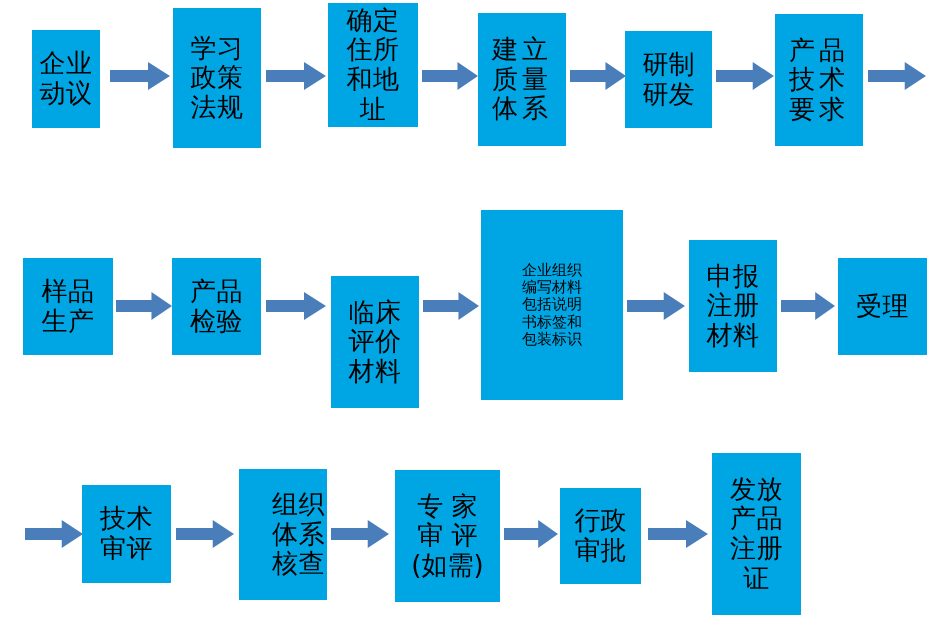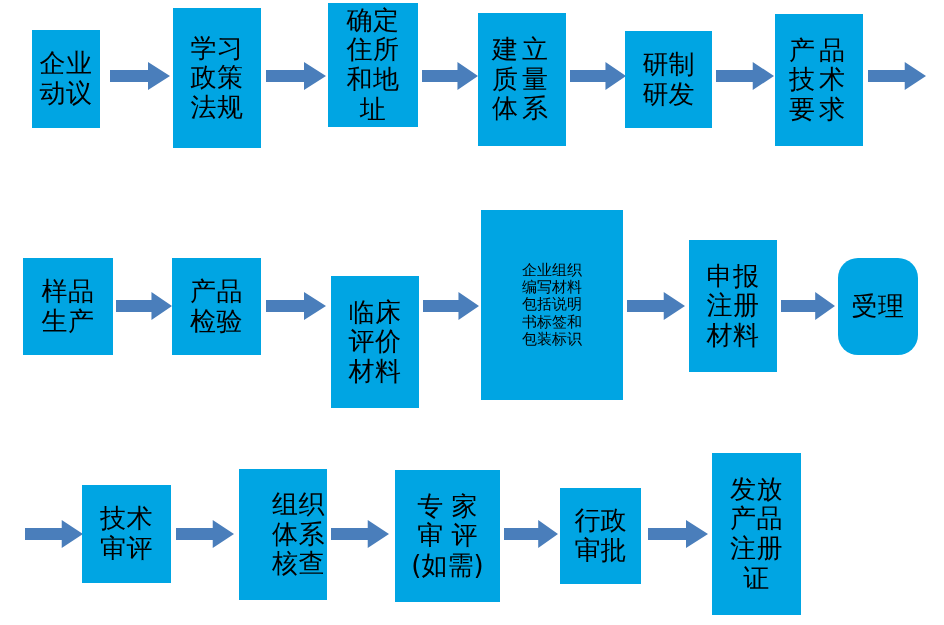--- a/index.html
+++ b/index.html
@@ -184,21 +184,21 @@
 注册
 材料</span>
   </div>
 
   <div class="arrow" style="left:781px; top:292px; width:54px; height:28px;">
     <svg viewBox="0 0 60 28" preserveAspectRatio="none">
       <polygon points="0,8 38,8 38,0 60,14 38,28 38,20 0,20" fill="#4A7EBB"></polygon>
     </svg>
   </div>
 
-  <div class="node" style="left:838px; top:258px; width:80px; height:97px;border-radius:20px;">
+  <div class="node" style="left:838px; top:258px; width:89px; height:97px;">
     <span class="node-label">受理</span>
   </div>
 
   <div class="arrow" style="left:25px; top:520px; width:58px; height:28px;">
     <svg viewBox="0 0 60 28" preserveAspectRatio="none">
       <polygon points="0,8 38,8 38,0 60,14 38,28 38,20 0,20" fill="#4A7EBB"></polygon>
     </svg>
   </div>
 
   <div class="node" style="left:82px; top:485px; width:89px; height:98px;">

